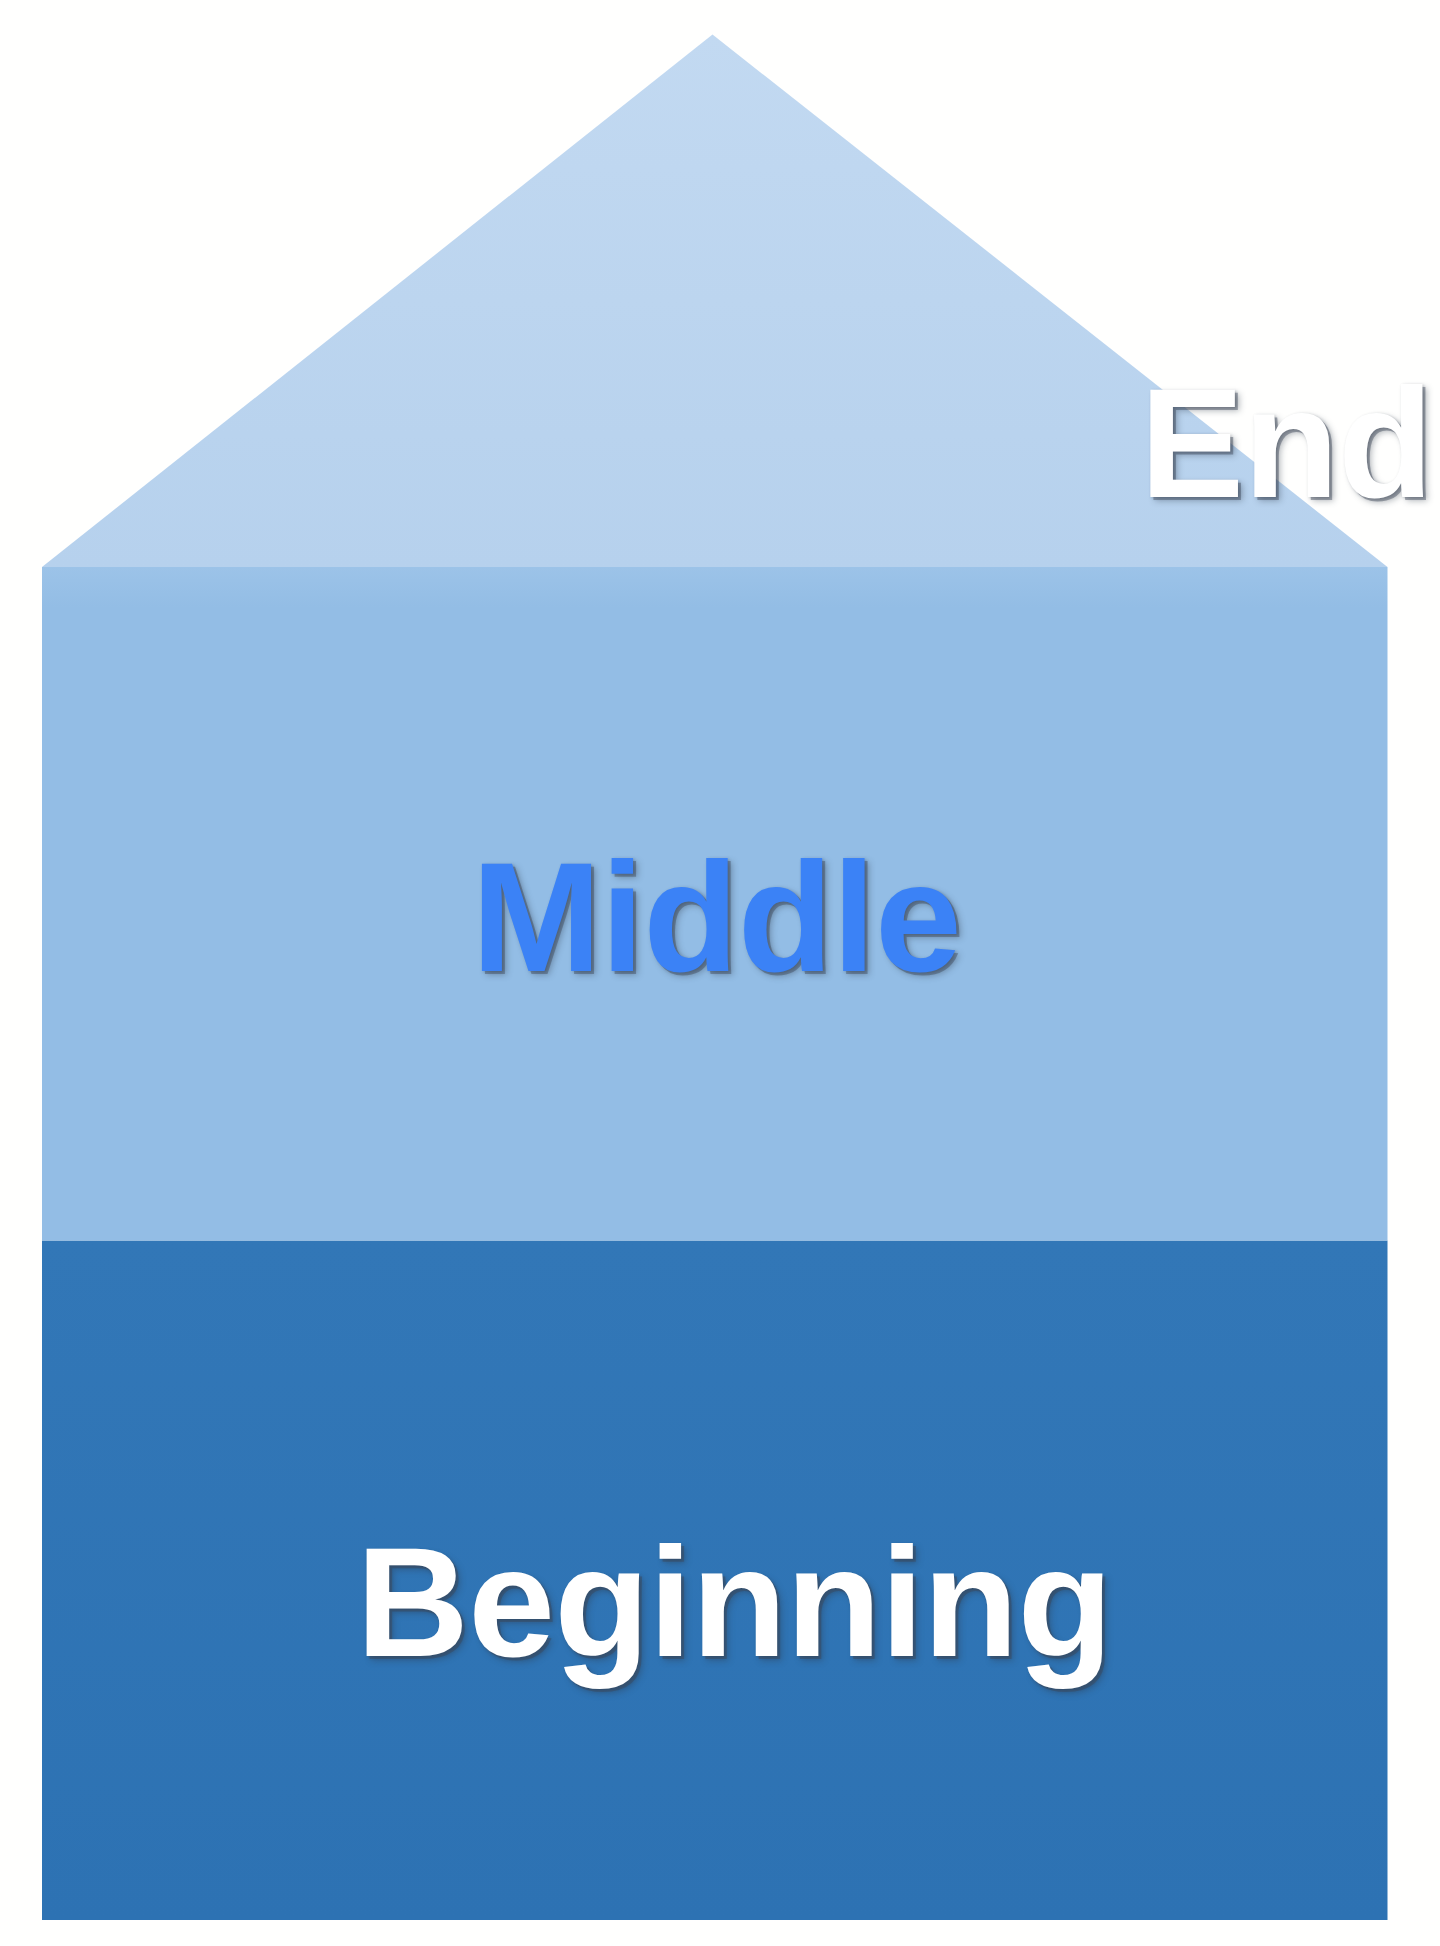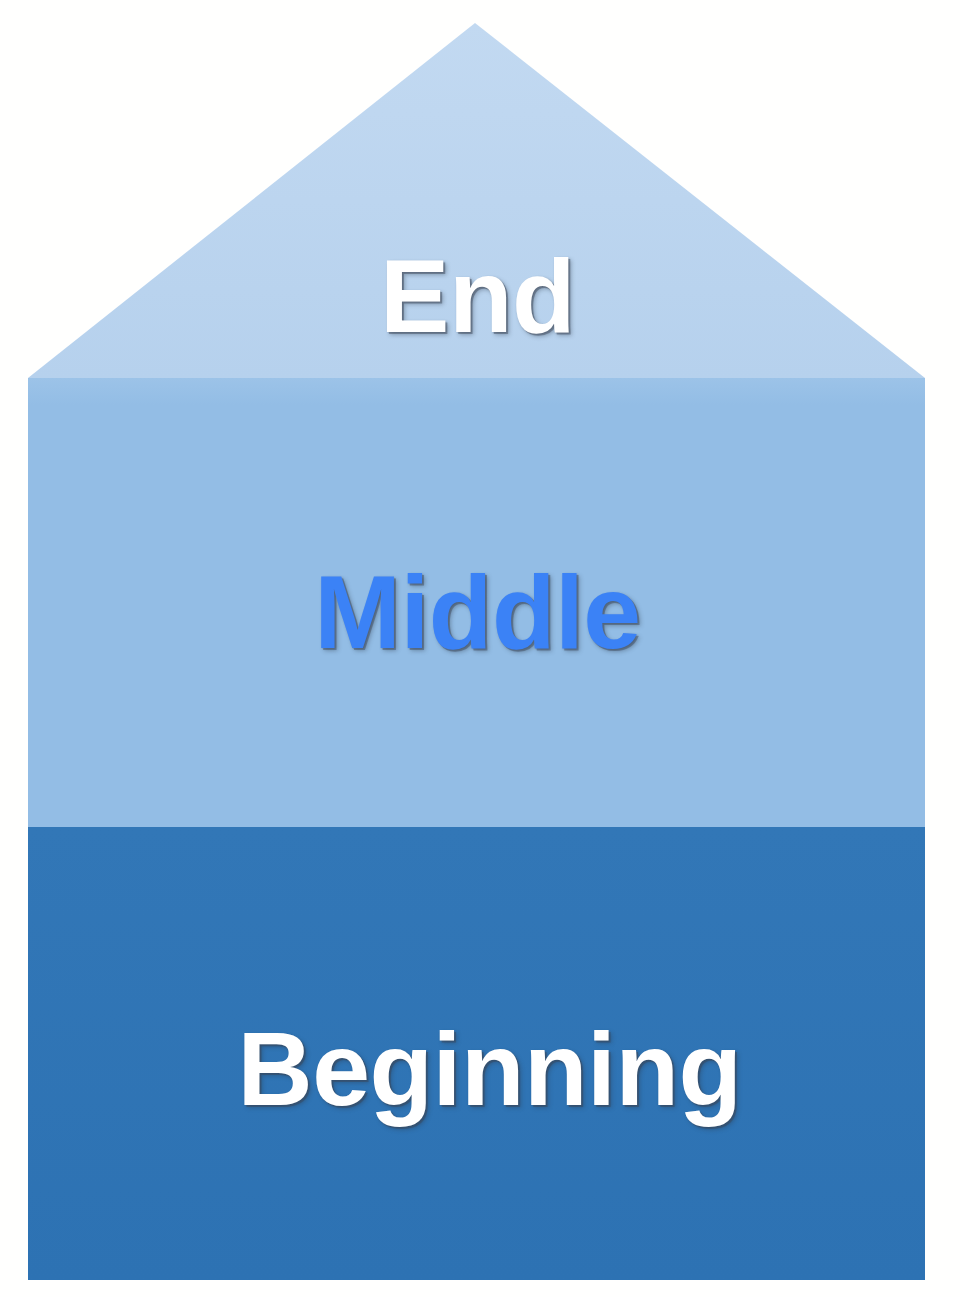--- a/index.html
+++ b/index.html
@@ -45,21 +45,21 @@
     letter-spacing: -0.5px;
     white-space: nowrap;
     text-shadow:
       2px 2px 0 rgba(60,70,85,0.42),
       3px 3px 4px rgba(45,55,70,0.34),
       1px 1px 2px rgba(60,70,85,0.30);
     -webkit-user-select: none;
     user-select: none;
   }
 
-  #label-end      { top: 244px; }
+  #label-end      { top: 244px; text-align: right; }
   #label-middle   { top: 560px; }
   #label-beginning{ top: 1017px; margin-left: 12px; }
 </style>
 </head>
 <body>
 
 <div id="diagram-canvas" style="background: rgb(255, 255, 254);">
 
   <svg id="shape-layer" viewBox="0 0 960 1297" width="960" height="1297" xmlns="http://www.w3.org/2000/svg">
 

